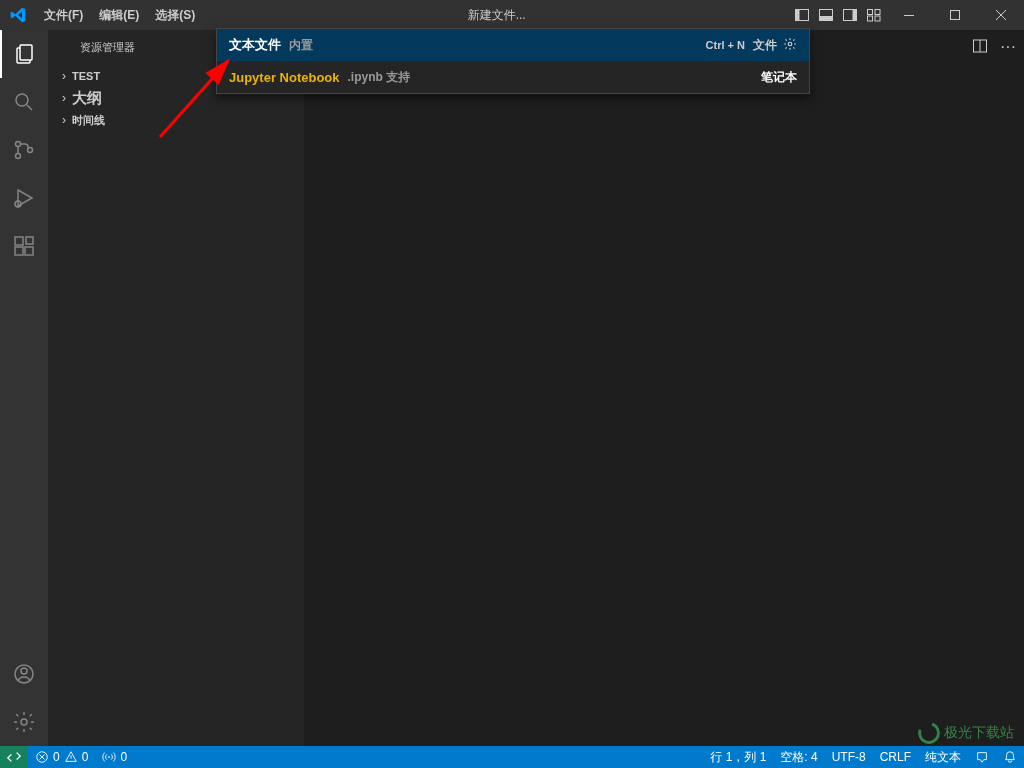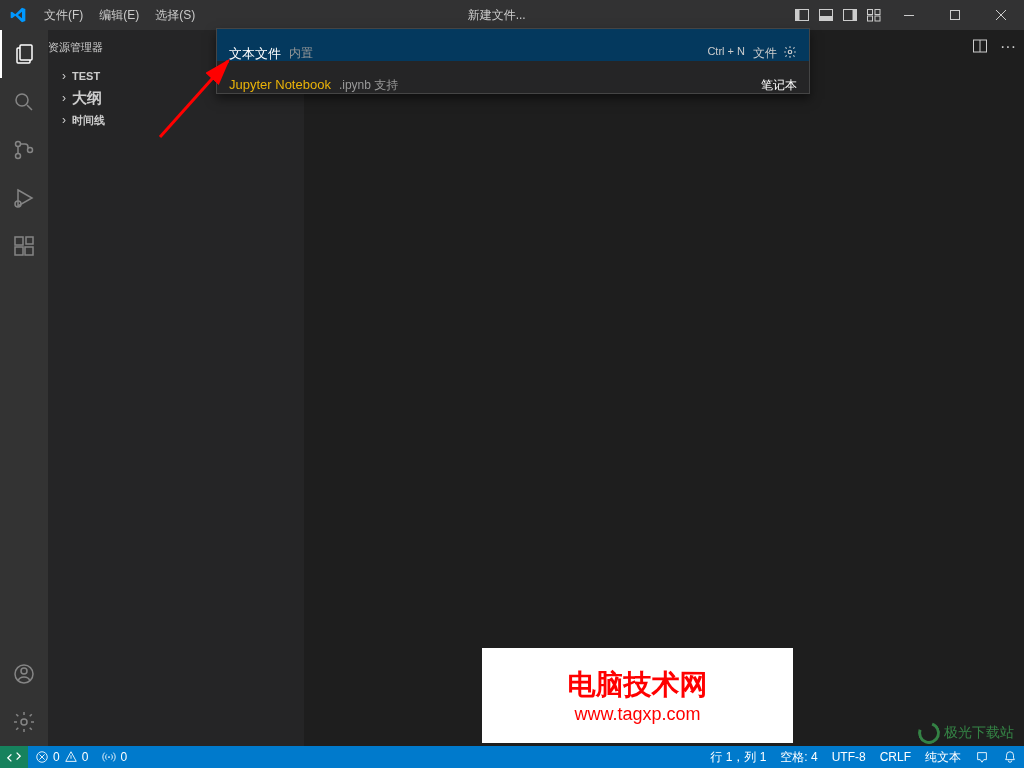--- a/index.html
+++ b/index.html
@@ -1,50 +1,50 @@
 <!DOCTYPE html>
 <html><head>
 <meta charset="utf-8">
 <style>
 * { margin: 0; padding: 0; box-sizing: border-box; font-family: "Segoe UI", "Microsoft YaHei", sans-serif; }
 body { width: 1024px; height: 768px; background: #1e1e1e; color: #ccc; overflow: hidden; position: relative; }
 
 
 .titlebar { height: 30px; background: #323233; display: flex; align-items: center; font-size: 12px; }
 .vscode-logo { width: 16px; height: 16px; margin: 0 10px; }
-.menu-item { padding: 0 8px; height: 30px; display: flex; align-items: center; cursor: pointer; }
+.menu-item { padding: 0 8px; height: 30px; display: flex; align-items: center; cursor: pointer; font-weight: bold; }
 .title-center { flex: 1; text-align: center; }
 .win-controls { display: flex; }
 .win-btn { width: 46px; height: 30px; display: flex; align-items: center; justify-content: center; cursor: pointer; }
 .layout-btn { width: 24px; height: 30px; display: flex; align-items: center; justify-content: center; cursor: pointer; color: #ccc; }
 
 
 .activitybar { position: absolute; left: 0; top: 30px; bottom: 22px; width: 48px; background: #333333; display: flex; flex-direction: column; }
 .activity-icon { width: 48px; height: 48px; display: flex; align-items: center; justify-content: center; cursor: pointer; color: #858585; }
 .activity-icon.active { color: #fff; border-left: 2px solid #fff; }
 .activity-spacer { flex: 1; }
 
 
 .sidebar { position: absolute; left: 48px; top: 30px; bottom: 22px; width: 256px; background: #252526; display: flex; flex-direction: column; }
-.sidebar-title { height: 35px; display: flex; align-items: center; padding: 0 0; font-size: 11px; color: #ccc; }
+.sidebar-title { height: 35px; display: flex; align-items: center; padding: 0 32px; font-size: 11px; color: #ccc; }
 .tree-item { height: 22px; display: flex; align-items: center; padding-left: 8px; font-size: 13px; cursor: pointer; }
 .chevron { width: 16px; text-align: center; font-size: 12px; color: #ccc; }
 
 
 .editor-area { position: absolute; left: 304px; right: 0; top: 30px; bottom: 22px; background: #1e1e1e; }
 .editor-toolbar { position: absolute; right: 8px; top: 8px; display: flex; gap: 12px; color: #ccc; }
 .editor-toolbar-icon { cursor: pointer; }
 
 
 .quick-pick { position: absolute; left: 216px; top: 28px; width: 594px; background: #252526; border: 1px solid #454545; box-shadow: 0 5px 10px rgba(0,0,0,.5); z-index: 10; }
 .qp-input-wrap { padding: 8px; }
 .qp-input { width: 100%; height: 26px; background: #3c3c3c; border: 1px solid #007fd4; color: #ccc; padding: 0 6px; font-size: 13px; outline: none; }
 .qp-input::placeholder { color: #888; }
 .qp-list { }
-.qp-item { height: 26px; display: flex; align-items: flex-start; padding: 16px 12px; font-size: 13px; cursor: pointer; }
+.qp-item { height: 26px; display: flex; align-items: center; padding: 16px 12px; font-size: 13px; cursor: pointer; font-weight: bold; }
 .qp-item.selected { background: #04395e; }
 .qp-item-label { color: #fff; }
 .qp-item-desc { color: #999; margin-left: 8px; font-size: 12px; }
 .qp-item-spacer { flex: 1; }
 .qp-item-kb { color: #ccc; font-size: 11px; margin-right: 8px; }
 .qp-item-cat { color: #ccc; font-size: 12px; }
 .qp-item .link-text { color: #ffffff; }
 .gear-icon { margin-left: 6px; color: #ccc; }
 
 
@@ -265,21 +265,17 @@
       </svg>
     </div>
   <div class="status-item">
       <svg width="14" height="14" viewBox="0 0 16 16">
         <path d="M8 2a4 4 0 014 4v3l1 2H3l1-2V6a4 4 0 014-4zM6 12a2 2 0 004 0" fill="none" stroke="#fff"></path>
       </svg>
     </div>
 </div>
 
 <div class="watermark1">
-  <div class="wm1-left">
-    <div class="wm1-text1">电脑技术网</div>
-    <div class="wm1-text2">www.tagxp.com</div>
-  </div>
 </div>
 <div class="watermark2">
   <span class="wm2-logo"></span>
   <span>极光下载站</span>
 </div>
 
 </body></html>

